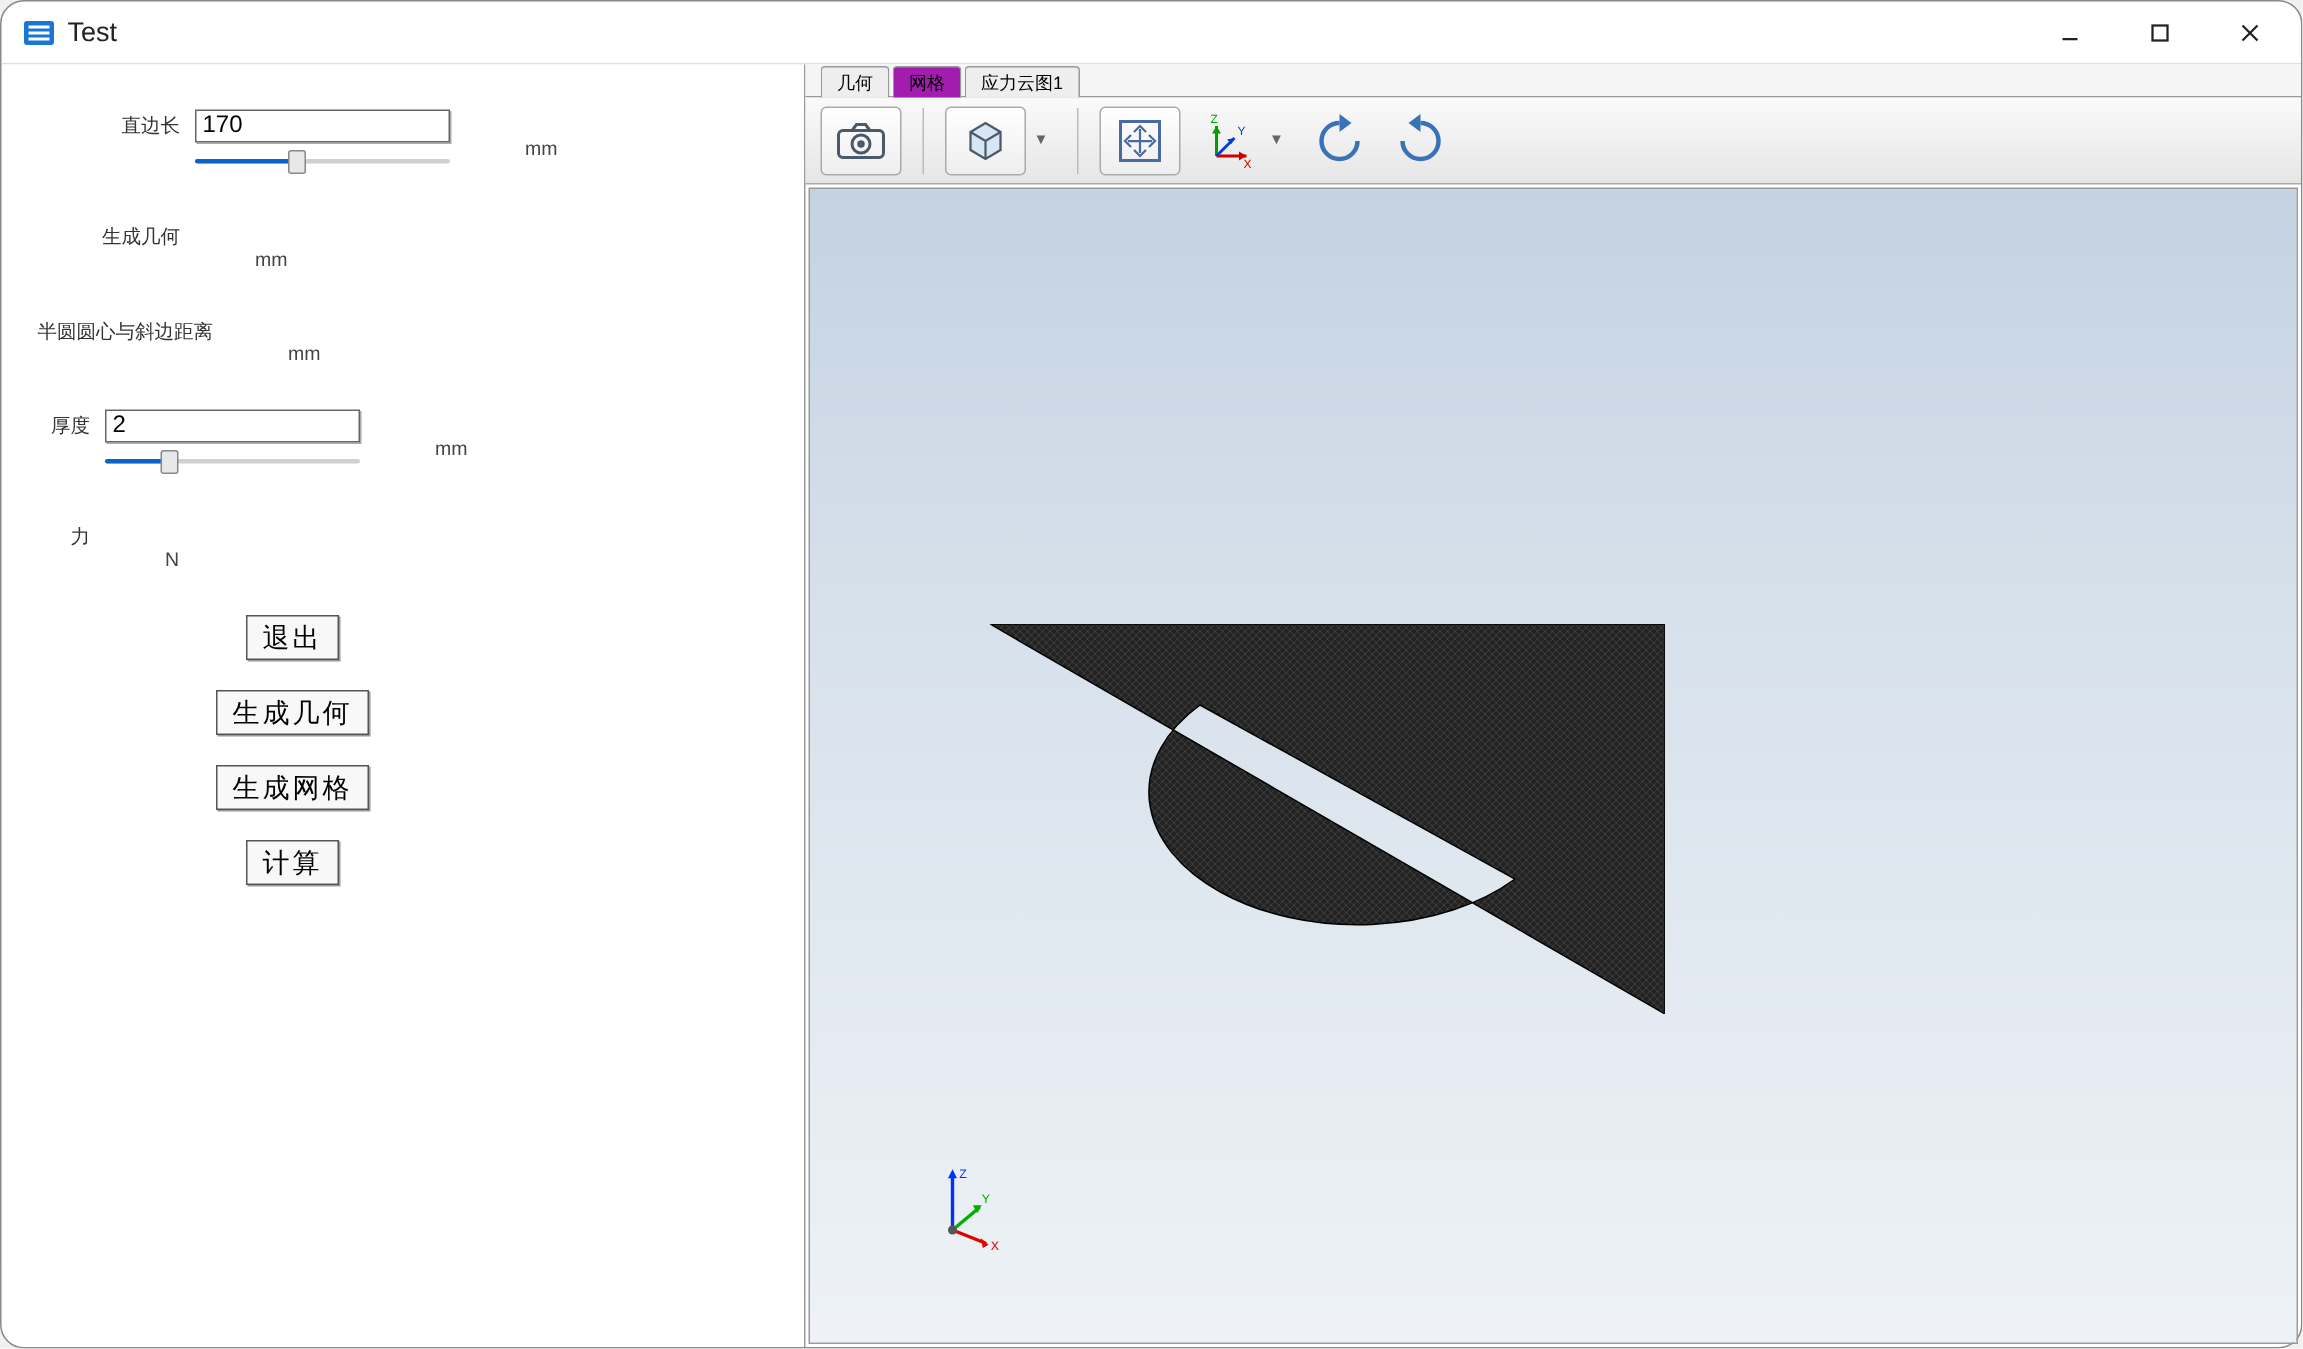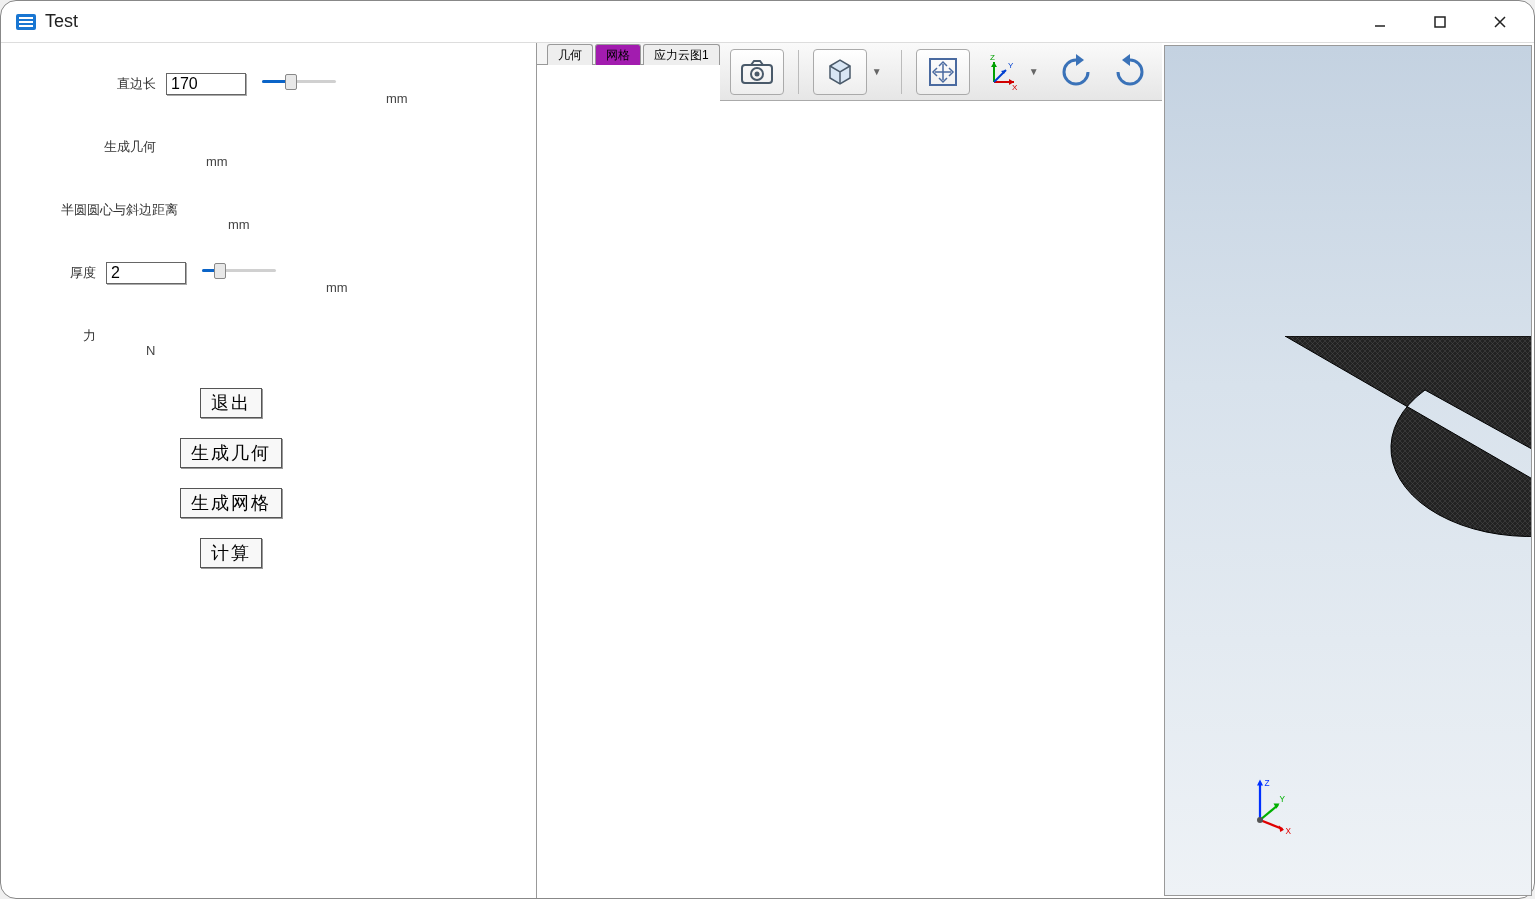--- a/index.html
+++ b/index.html
@@ -33,37 +33,37 @@
   font-size: 18px; color: #222;
   cursor: pointer;
 }
 
 .body {
   flex: 1; display: flex; min-height: 0;
 }
 
 .left-panel {
   width: 535px;
-  padding: 30px 60px;
+  padding: 30px 24px;
   display: flex; flex-direction: column;
   gap: 30px;
 }
 .param-row {
   display: flex; align-items: flex-start; gap: 10px;
 }
 .param-label {
   text-align: right;
   min-width: 95px;
   padding-top: 2px;
   font-size: 13px;
   color: #333;
 }
 .param-label.narrow { min-width: 35px; }
 .param-input-wrap {
-  display: flex; flex-direction: row; gap: 16px;
+  display: flex; flex-direction: column; gap: 4px;
   width: 170px;
 }
 .param-input {
   width: 100%;
   height: 22px;
   border: 1px solid #666;
   padding: 0 4px;
   font-size: 16px;
   font-family: inherit;
   box-shadow: 1px 1px 0 #aaa;
@@ -109,21 +109,21 @@
   letter-spacing: 2px;
   padding: 2px 10px;
   border: 1px solid #555;
   background: #f8f8f8;
   box-shadow: 1px 1px 0 #999;
   cursor: pointer;
 }
 
 .right-panel {
   flex: 1;
-  display: flex; flex-direction: row;
+  display: flex; flex-direction: column;
   border-left: 1px solid #999;
   min-width: 0;
 }
 
 .tabs {
   height: 22px;
   display: flex;
   background: #f5f5f5;
   border-bottom: 1px solid #999;
   padding-left: 10px;

